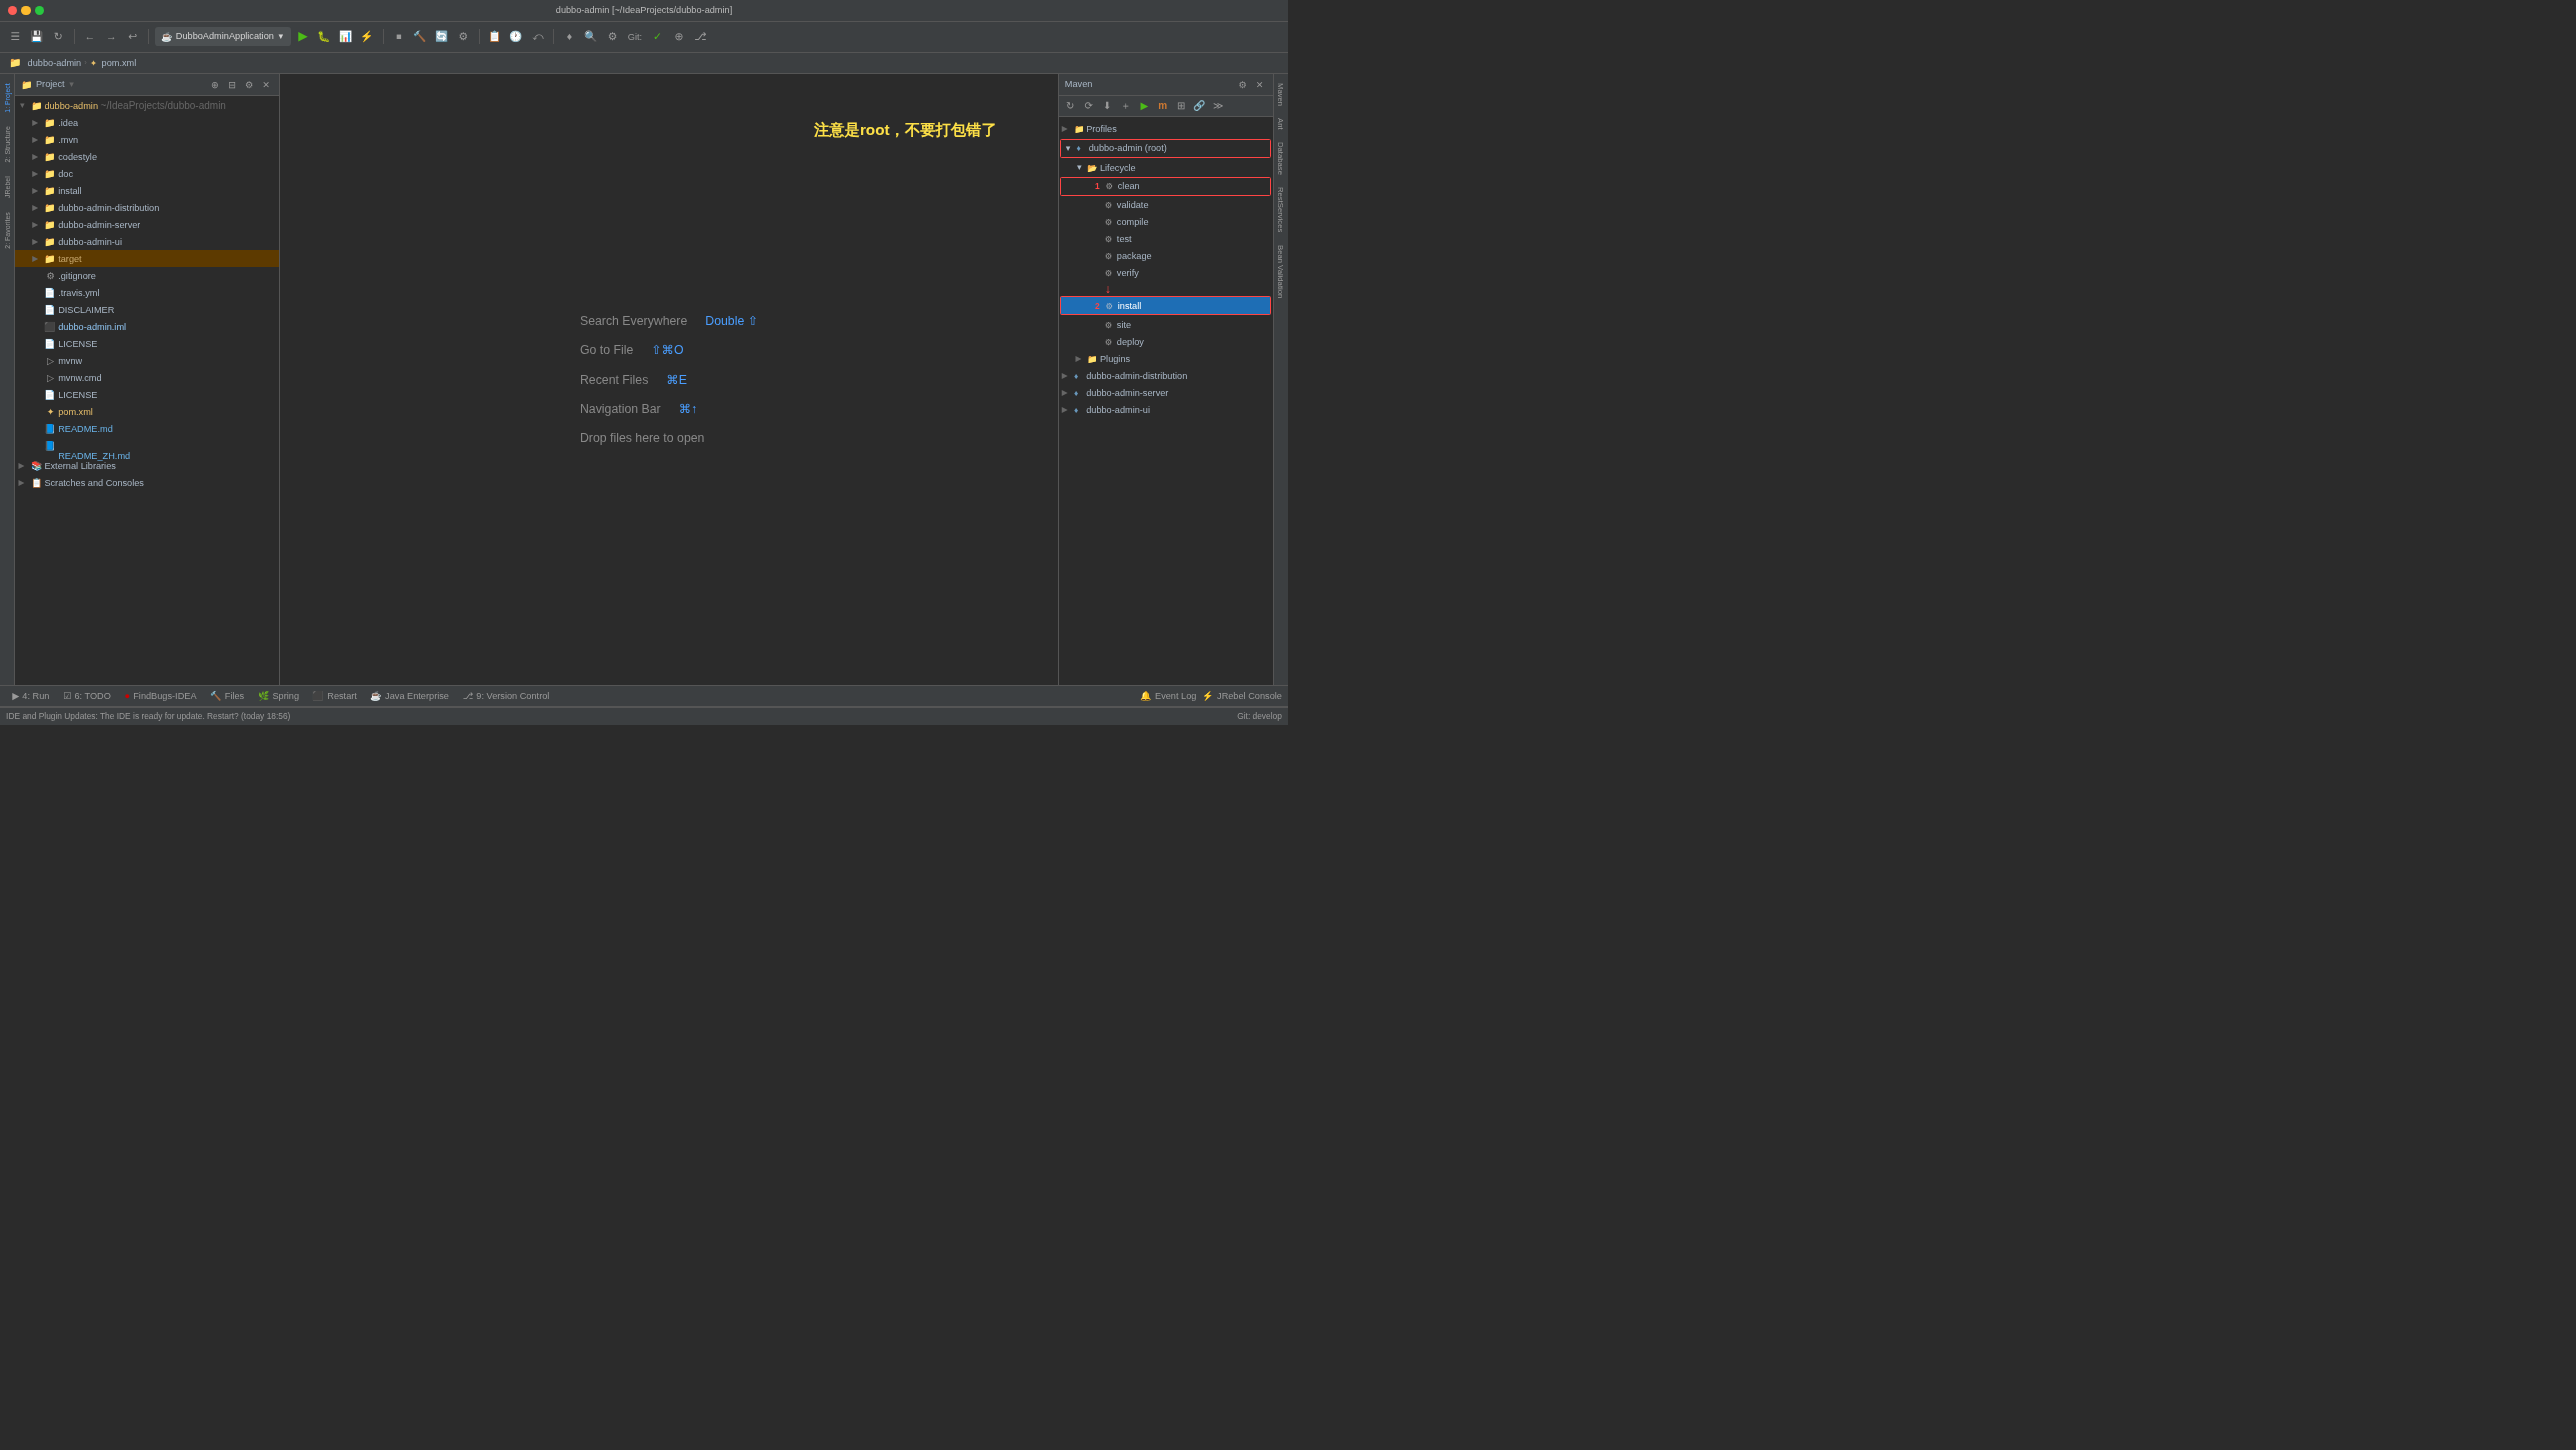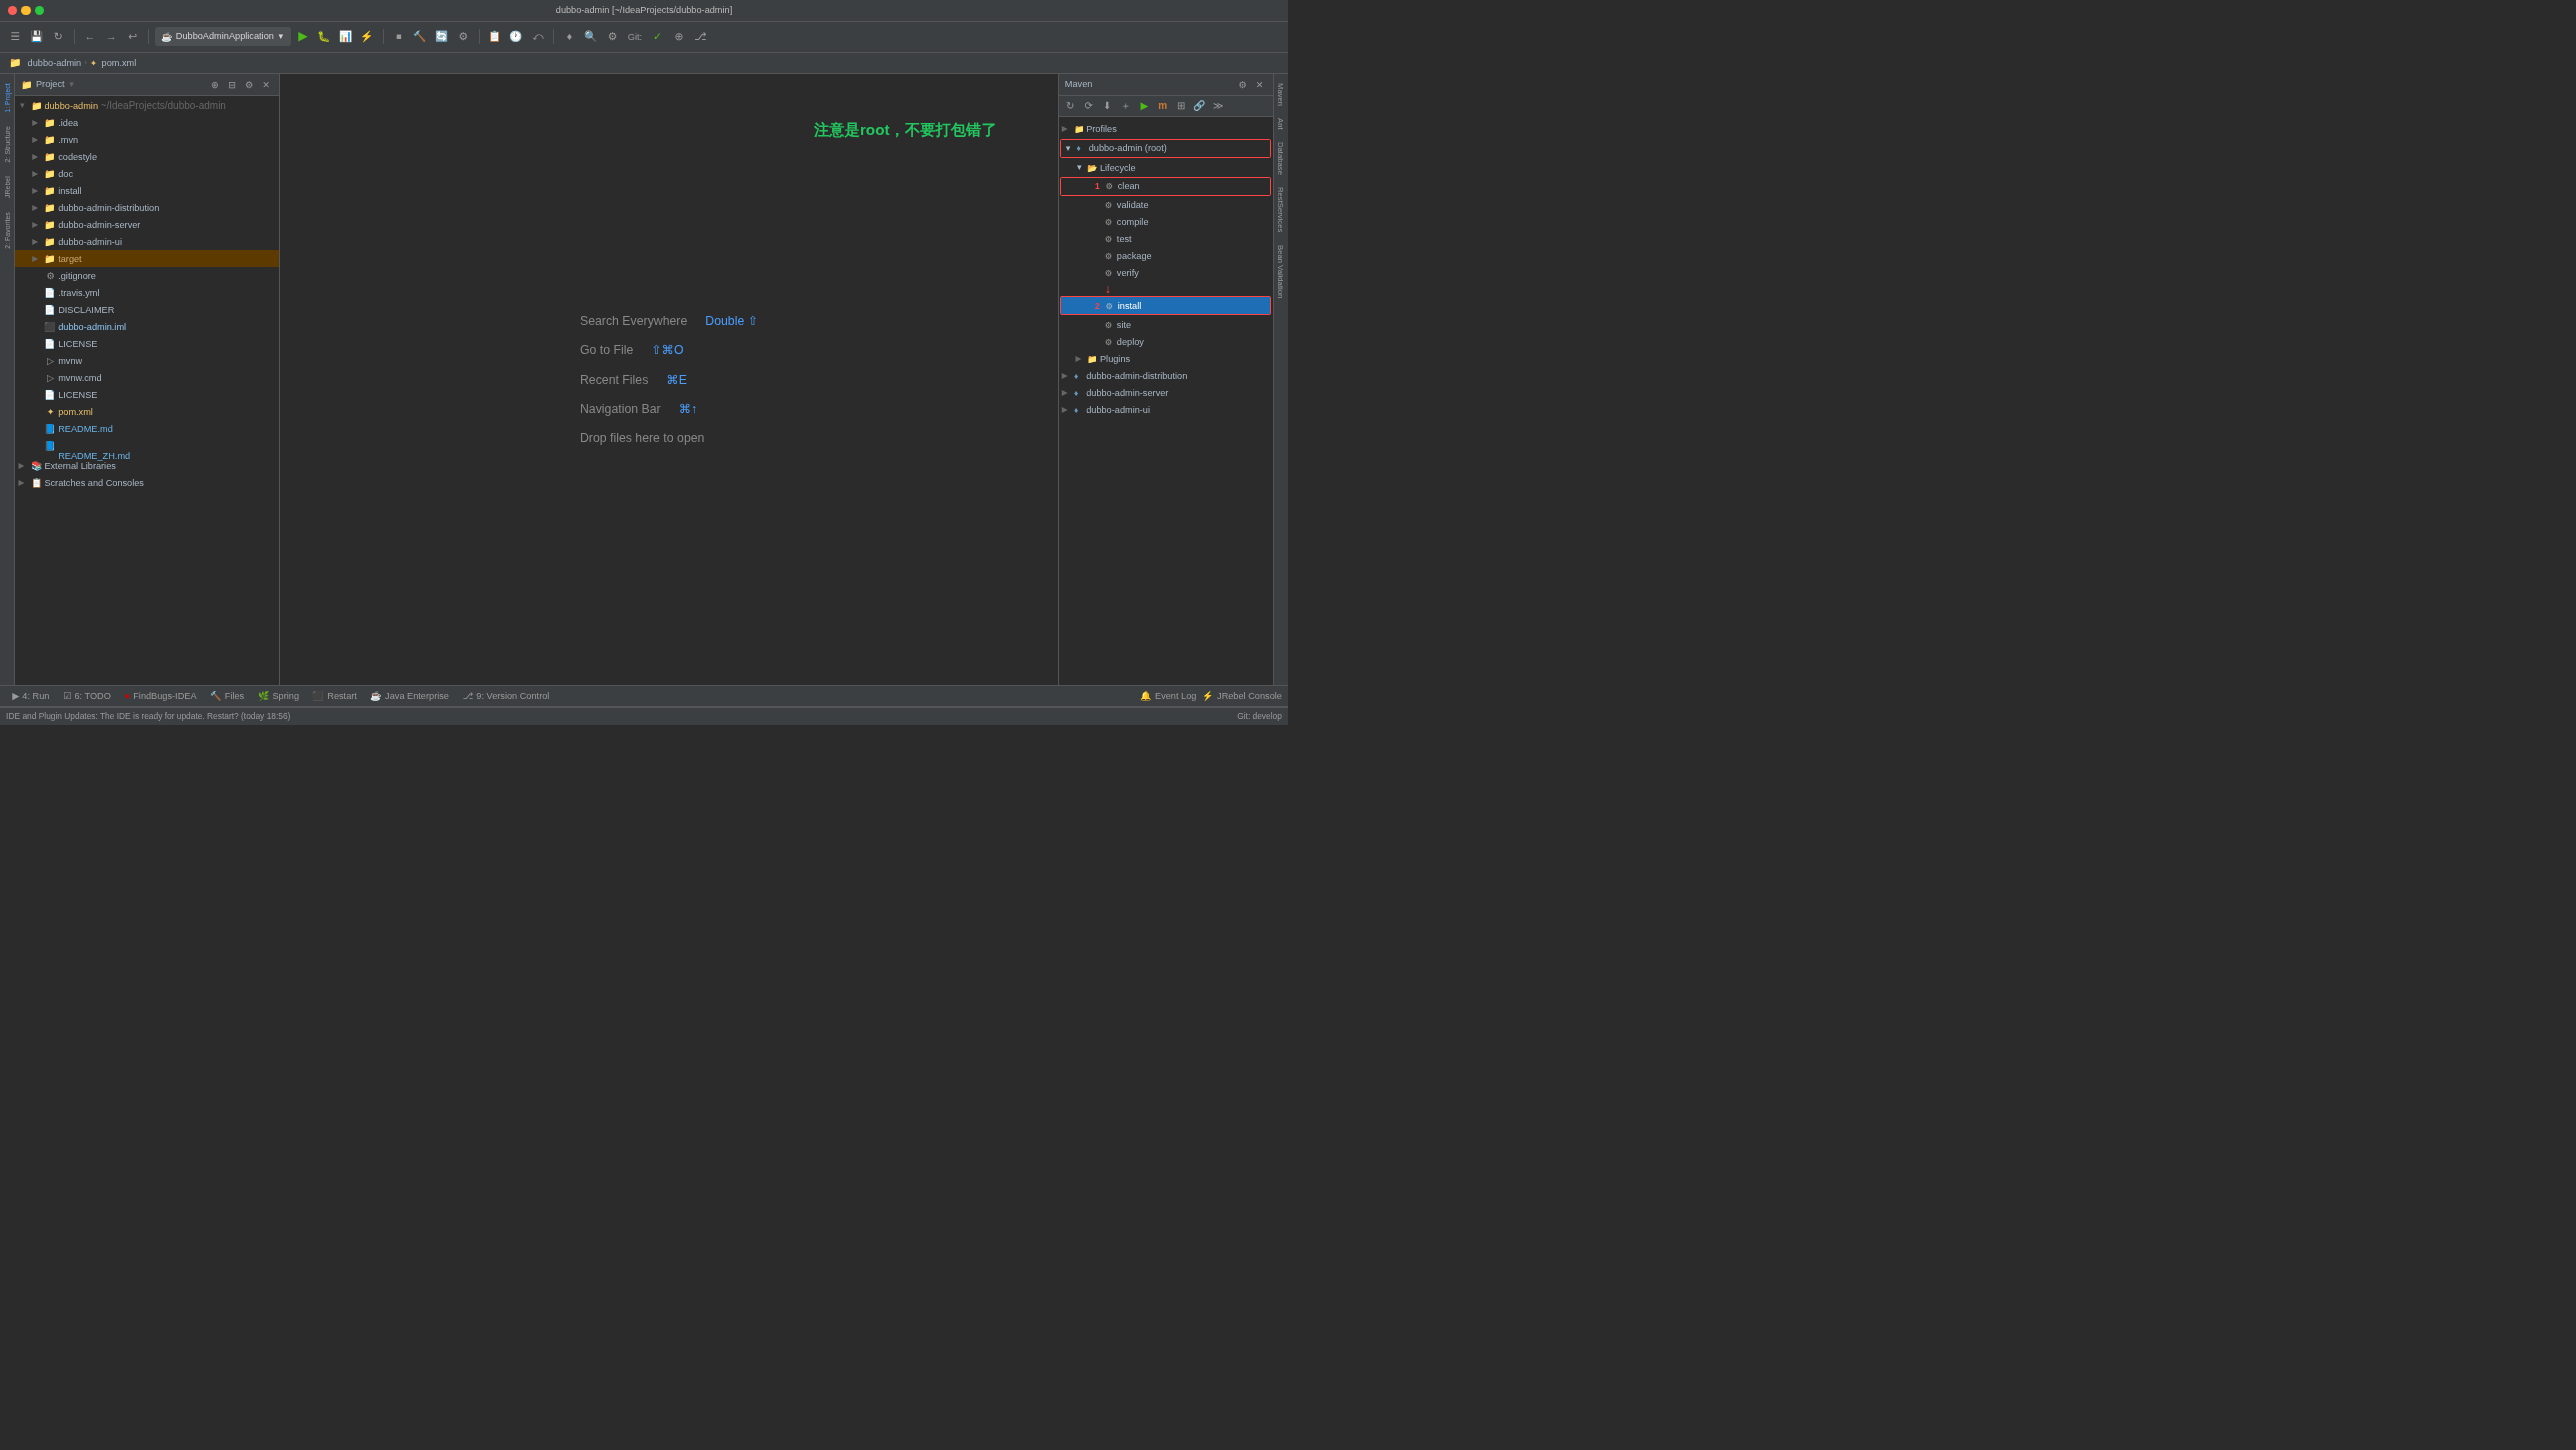--- a/index.html
+++ b/index.html
@@ -702,21 +702,21 @@
 
       <div class="tree-item">
         <div class="tree-arrow">▶</div>
         <div class="tree-icon" style="color:#b5c3d4;">📋</div>
         <span class="tree-label">Scratches and Consoles</span>
       </div>
     </div>
   </div>
 
   <div class="editor-area">
-    <div class="welcome-annotation" style="color:#22c55e; font-size:15.3px; font-weight:bold;">注意是root，不要打包错了</div>
+    <div class="welcome-annotation" style="color:#fde047; font-size:15.3px; font-weight:bold;">注意是root，不要打包错了</div>
     <div class="welcome-actions">
       <div class="welcome-action">
         <span class="welcome-action-label">Search Everywhere</span>
         <span class="welcome-action-shortcut">Double ⇧</span>
       </div>
       <div class="welcome-action">
         <span class="welcome-action-label">Go to File</span>
         <span class="welcome-action-shortcut">⇧⌘O</span>
       </div>
       <div class="welcome-action">

